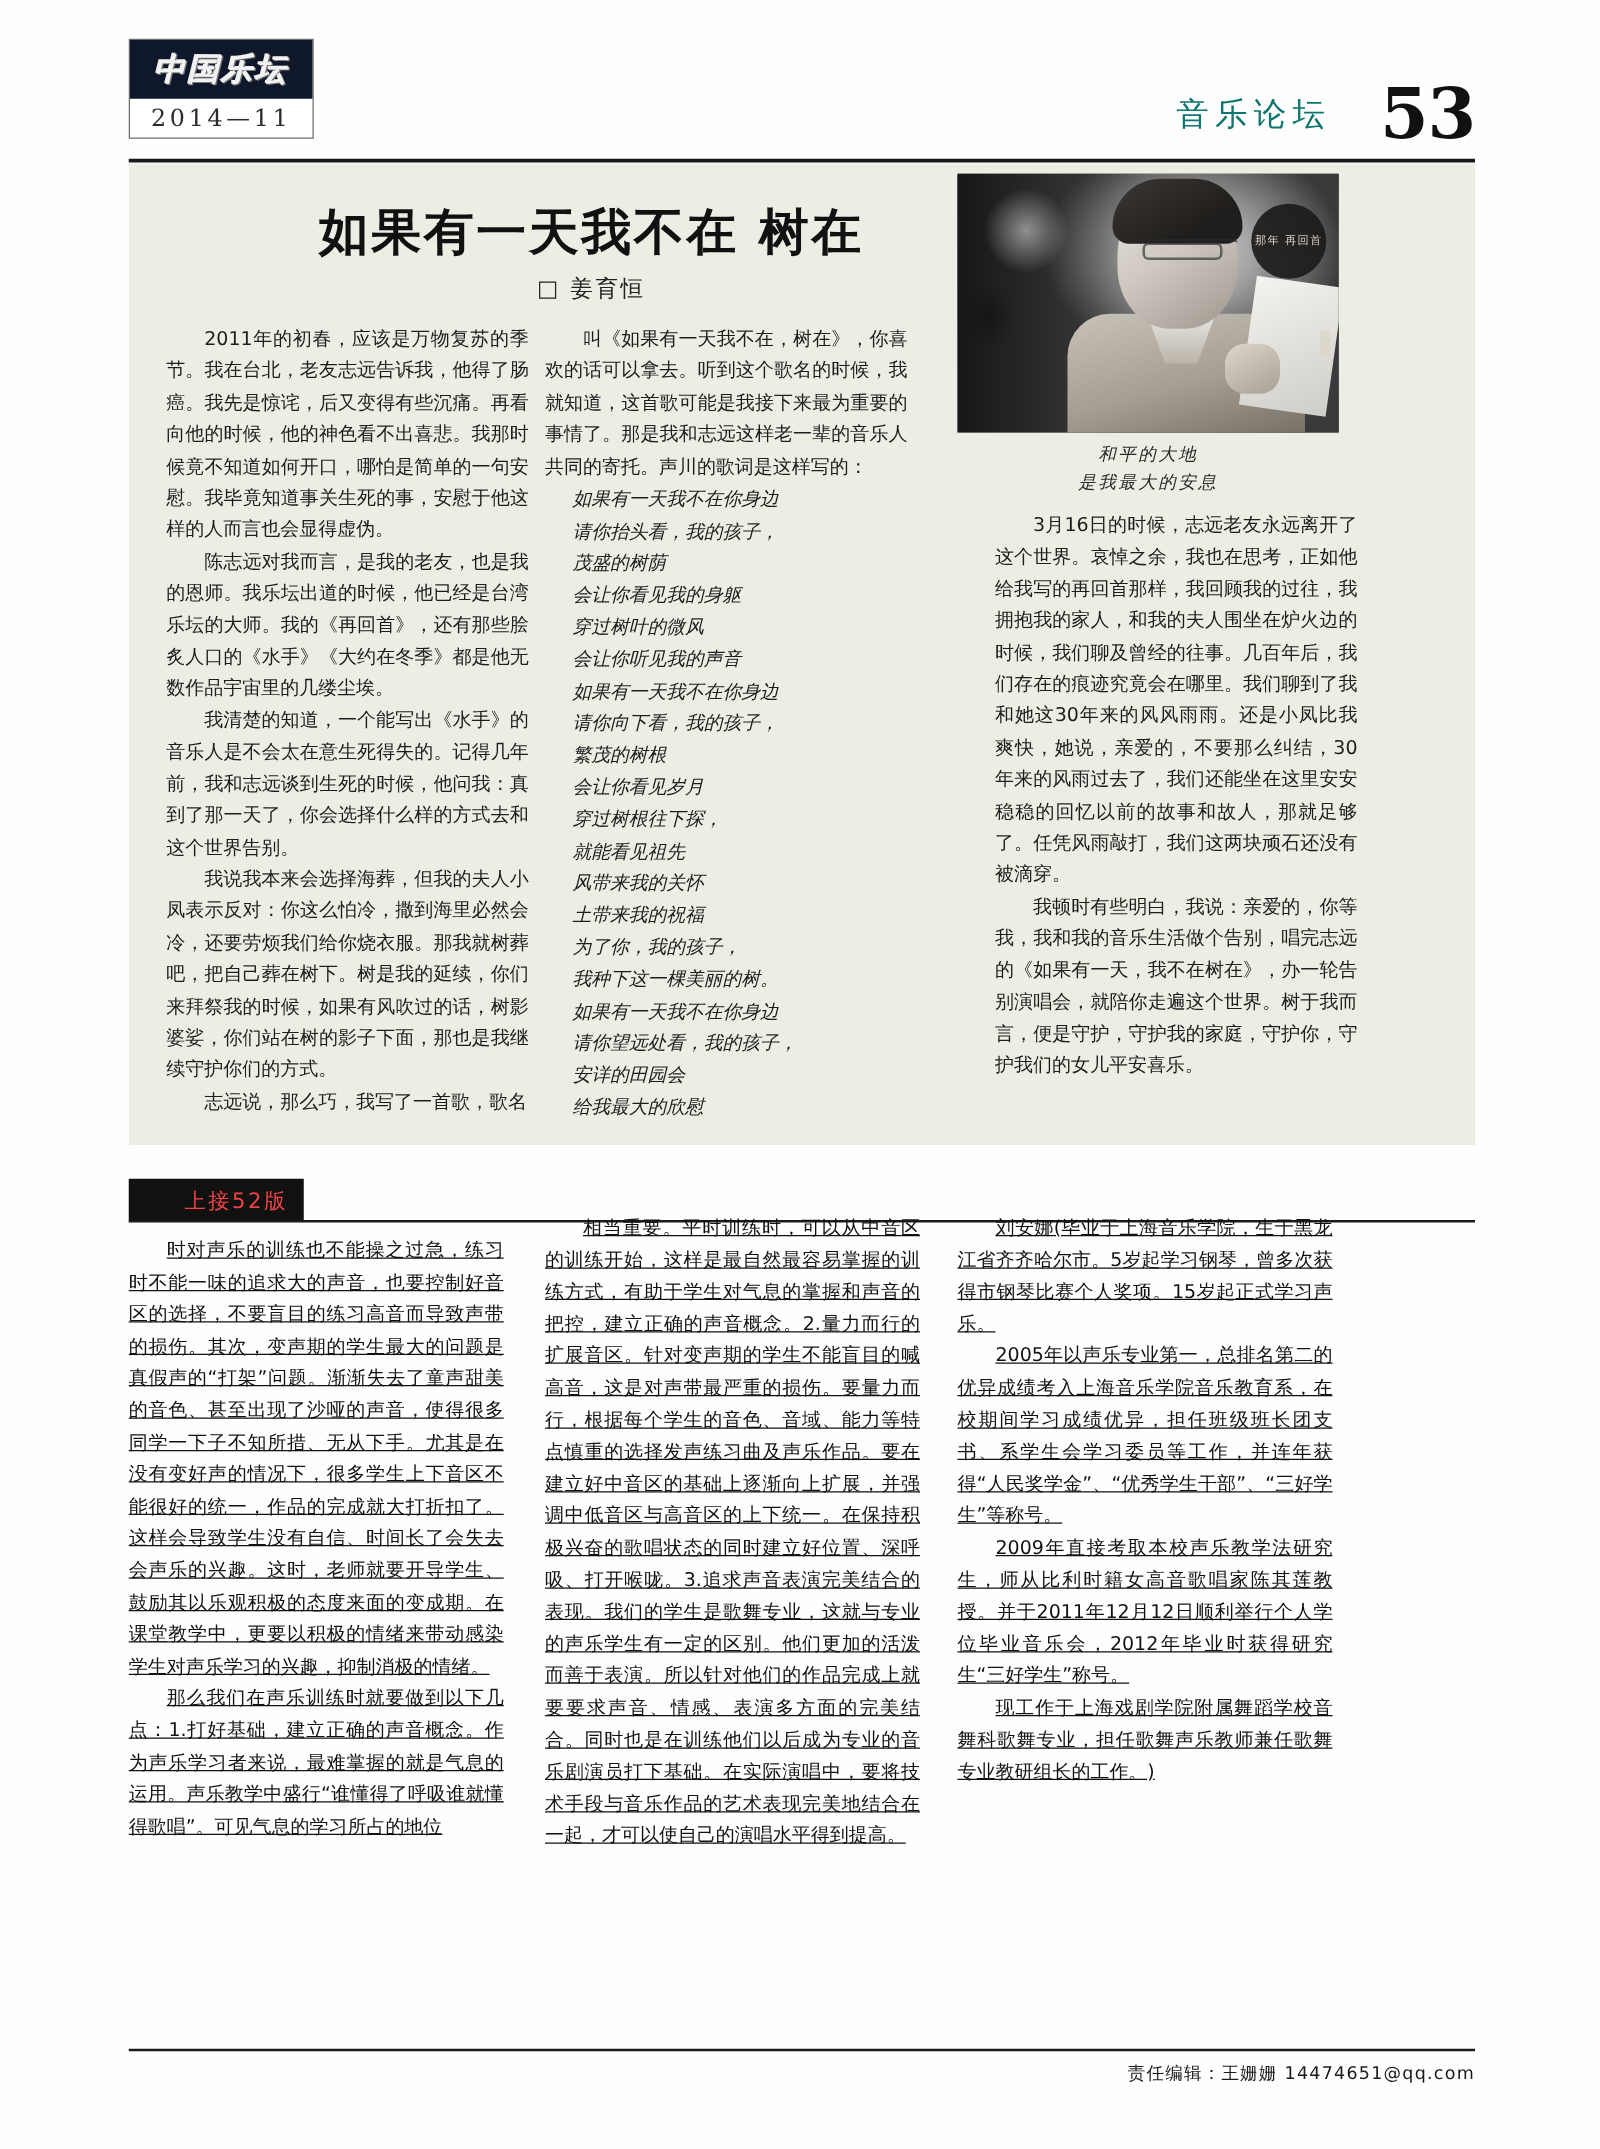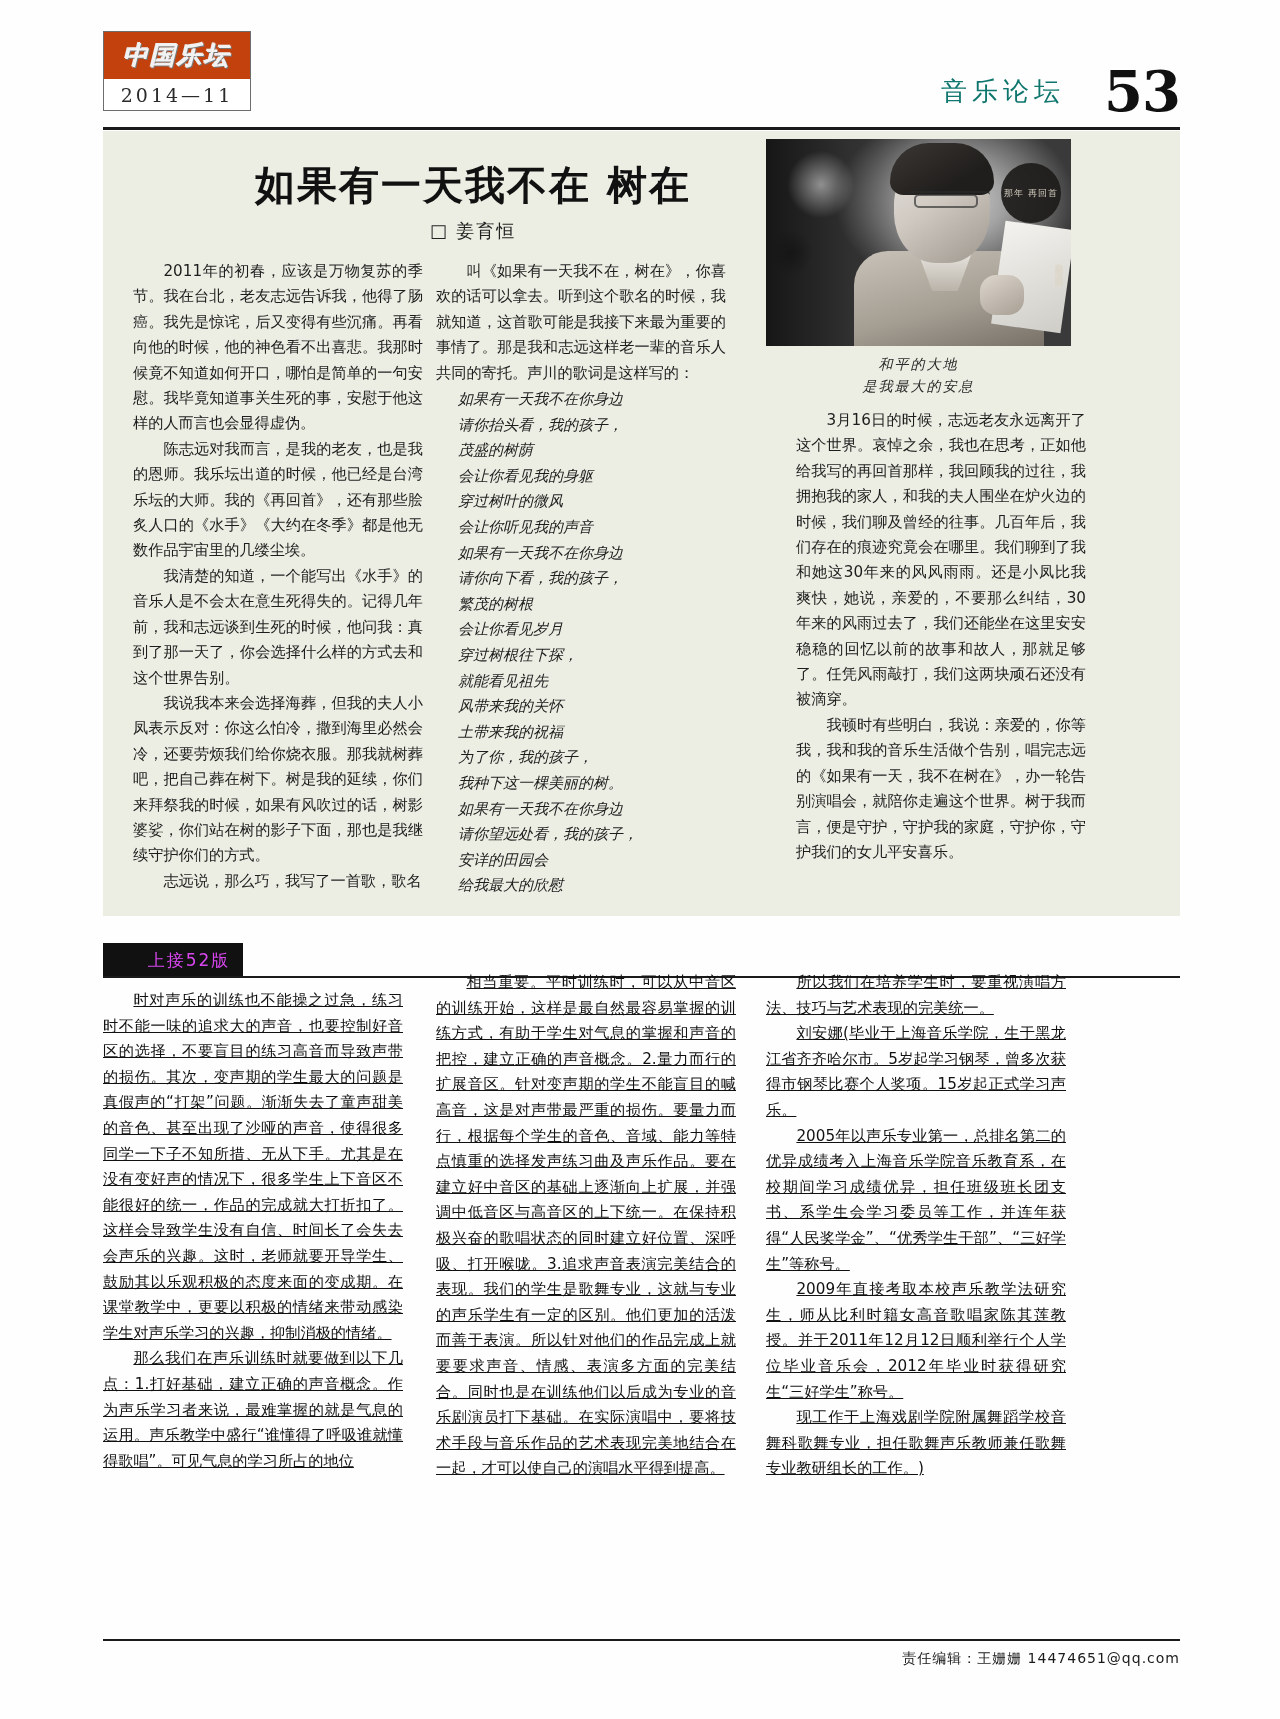--- a/index.html
+++ b/index.html
@@ -8,21 +8,21 @@
     width:1280px; height:1719px;
     font-family:"DejaVu Sans","Liberation Sans",sans-serif;
     color:#1a1a1a; position:relative; overflow:hidden;
   }
   .page { position:absolute; inset:0; background:#fefefe; }
 
   
   .masthead { position:absolute; left:103px; top:31px; width:148px; }
   .logo-box { border:1px solid #6d6d6d; background:#fff; }
   .logo-top {
-    background:#c2410c; height:47px;
+    background:#0f172a; height:47px;
     display:flex; align-items:center; justify-content:center;
     font-family:"DejaVu Serif","Liberation Serif",serif;
     font-size:25px; font-weight:700; letter-spacing:2px;
     color:#f2f2f2; text-shadow:1px 1px 0 #777, -1px -1px 0 #efefef;
     font-style:italic;
   }
   .logo-bottom {
     height:31px; display:flex; align-items:center; justify-content:center;
     font-family:"DejaVu Serif","Liberation Serif",serif;
     font-size:19px; letter-spacing:3px; color:#2b2b2b;
@@ -146,21 +146,21 @@
     position:absolute; left:663px; top:222px; width:305px;
     font-family:"DejaVu Serif","Liberation Serif",serif;
     font-style:italic; font-size:14px; line-height:22px; color:#2a2a2a;
     text-align:center; letter-spacing:2px;
   }
   .col-3 { left:663px; top:277px; width:290px;margin-left:30px; }
 
   
   .cont-banner {
     position:absolute; left:103px; top:943px; width:140px; height:34px;
-    background:#111; color:#d946ef; font-size:17px; letter-spacing:2px;
+    background:#111; color:#ef4444; font-size:17px; letter-spacing:2px;
     display:flex; align-items:center; justify-content:center;padding-left:32px;
   }
   .cont-rule {
     position:absolute; left:103px; right:100px; top:976px; height:2px; background:#1a1a1a;
   }
 
   
   .bottom { position:absolute; left:103px; top:988px; width:1077px; }
   .bcol {
     position:absolute; font-size:15.2px; line-height:25.6px;
@@ -266,21 +266,20 @@
 
   <div class="bottom">
     <div class="bcol bcol-1">
       <p>时对声乐的训练也不能操之过急，练习时不能一味的追求大的声音，也要控制好音区的选择，不要盲目的练习高音而导致声带的损伤。其次，变声期的学生最大的问题是真假声的“打架”问题。渐渐失去了童声甜美的音色、甚至出现了沙哑的声音，使得很多同学一下子不知所措、无从下手。尤其是在没有变好声的情况下，很多学生上下音区不能很好的统一，作品的完成就大打折扣了。这样会导致学生没有自信、时间长了会失去会声乐的兴趣。这时，老师就要开导学生、鼓励其以乐观积极的态度来面的变成期。在课堂教学中，更要以积极的情绪来带动感染学生对声乐学习的兴趣，抑制消极的情绪。</p>
       <p>那么我们在声乐训练时就要做到以下几点：1.打好基础，建立正确的声音概念。作为声乐学习者来说，最难掌握的就是气息的运用。声乐教学中盛行“谁懂得了呼吸谁就懂得歌唱”。可见气息的学习所占的地位</p>
     </div>
     <div class="bcol bcol-2">
       <p>相当重要。平时训练时，可以从中音区的训练开始，这样是最自然最容易掌握的训练方式，有助于学生对气息的掌握和声音的把控，建立正确的声音概念。2.量力而行的扩展音区。针对变声期的学生不能盲目的喊高音，这是对声带最严重的损伤。要量力而行，根据每个学生的音色、音域、能力等特点慎重的选择发声练习曲及声乐作品。要在建立好中音区的基础上逐渐向上扩展，并强调中低音区与高音区的上下统一。在保持积极兴奋的歌唱状态的同时建立好位置、深呼吸、打开喉咙。3.追求声音表演完美结合的表现。我们的学生是歌舞专业，这就与专业的声乐学生有一定的区别。他们更加的活泼而善于表演。所以针对他们的作品完成上就要要求声音、情感、表演多方面的完美结合。同时也是在训练他们以后成为专业的音乐剧演员打下基础。在实际演唱中，要将技术手段与音乐作品的艺术表现完美地结合在一起，才可以使自己的演唱水平得到提高。</p>
     </div>
     <div class="bcol bcol-3">
-      <p>所以我们在培养学生时，要重视演唱方法、技巧与艺术表现的完美统一。</p>
       <p>刘安娜(毕业于上海音乐学院，生于黑龙江省齐齐哈尔市。5岁起学习钢琴，曾多次获得市钢琴比赛个人奖项。15岁起正式学习声乐。</p>
       <p>2005年以声乐专业第一，总排名第二的优异成绩考入上海音乐学院音乐教育系，在校期间学习成绩优异，担任班级班长团支书、系学生会学习委员等工作，并连年获得“人民奖学金”、“优秀学生干部”、“三好学生”等称号。</p>
       <p>2009年直接考取本校声乐教学法研究生，师从比利时籍女高音歌唱家陈其莲教授。并于2011年12月12日顺利举行个人学位毕业音乐会，2012年毕业时获得研究生“三好学生”称号。</p>
       <p>现工作于上海戏剧学院附属舞蹈学校音舞科歌舞专业，担任歌舞声乐教师兼任歌舞专业教研组长的工作。)</p>
     </div>
   </div>
 
   <div class="foot-rule"></div>
   <div class="footer-credit">责任编辑：王姗姗  14474651@qq.com</div>
 

